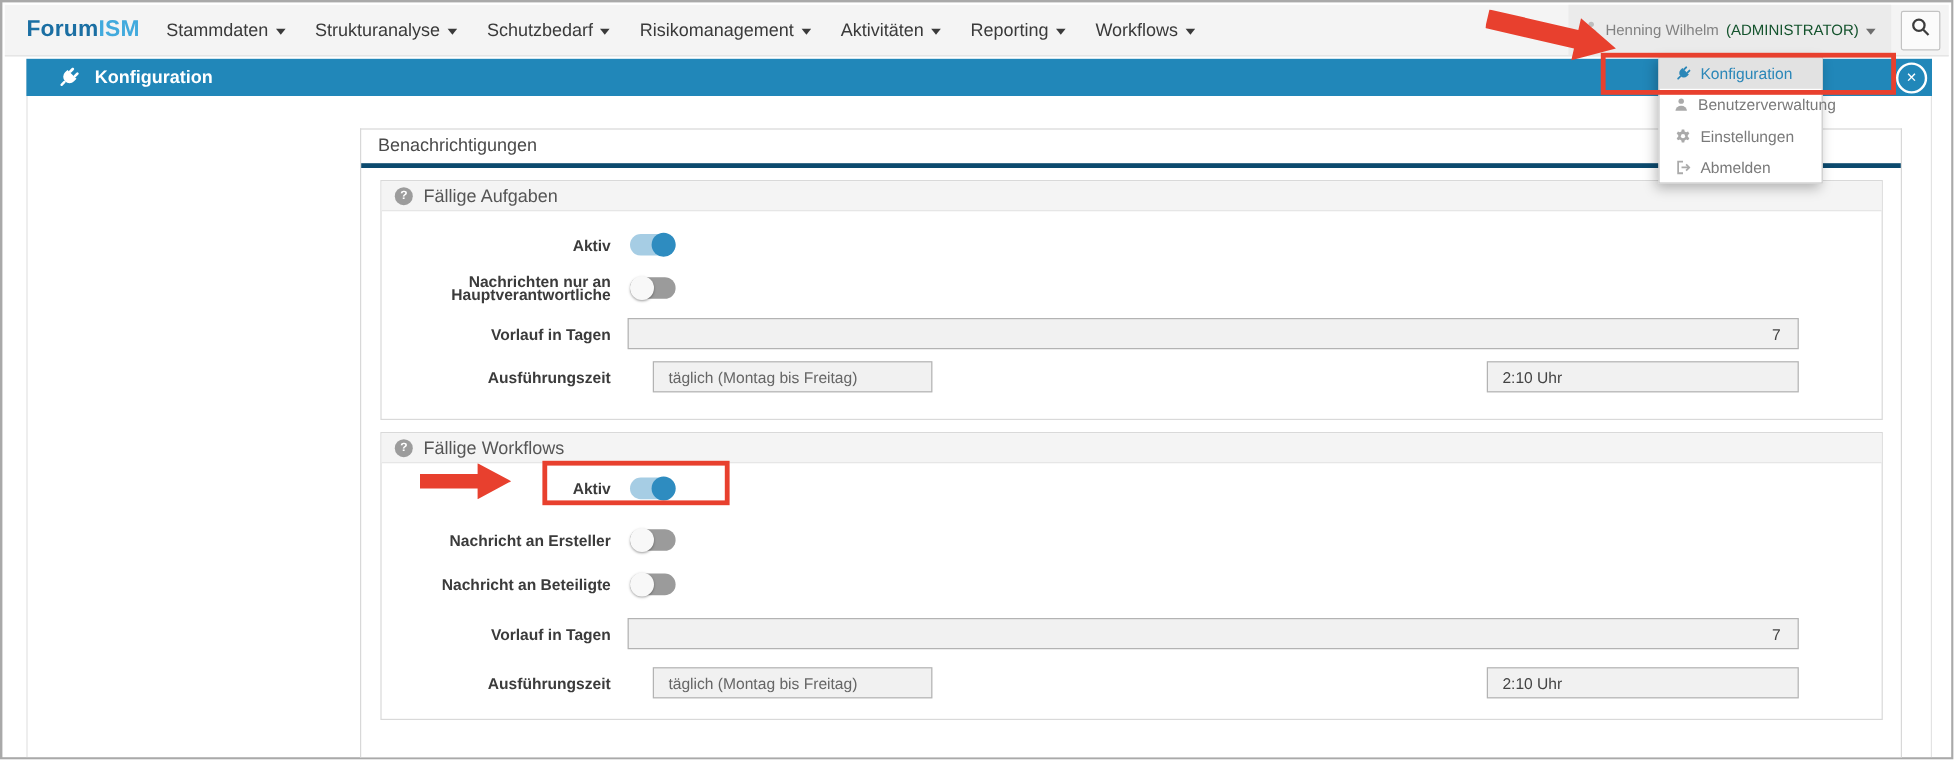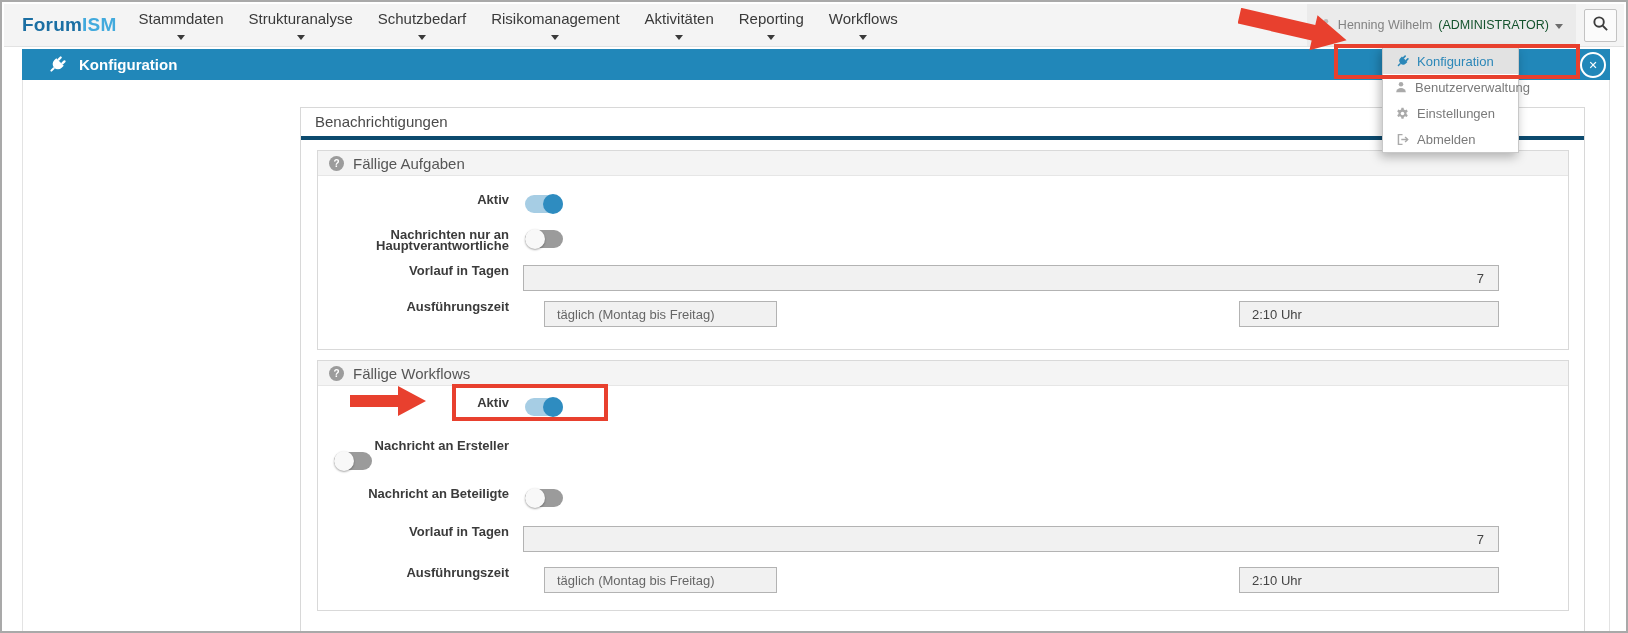--- a/index.html
+++ b/index.html
@@ -10,21 +10,21 @@
               border:2px solid #a9a9a9; overflow:hidden; }
 
   
   .navbar { position:absolute; left:2px; right:2px; top:2px; height:43px;
             background:#f4f4f4; border-bottom:1px solid #e2e2e2;
             display:flex; align-items:center; z-index:10; }
   .logo { margin-left:18px; font-size:19px; font-weight:bold; letter-spacing:.2px; cursor:pointer; }
   .logo .p1 { color:#1b6fa3; }
   .logo .p2 { color:#42aadd; }
   .nav-items { display:flex; margin-left:22px; gap:25px; }
-  .nav-item { display:flex; align-items:center; gap:6px; font-size:15px; color:#3a3a3a; cursor:pointer;flex-direction:column; }
+  .nav-item { display:flex; align-items:center; gap:6px; font-size:15px; color:#3a3a3a; cursor:pointer; }
   .caret { width:0; height:0; border-left:4px solid transparent; border-right:4px solid transparent;
            border-top:5px solid #3a3a3a; margin-top:2px; }
   .nav-right { margin-left:auto; display:flex; align-items:center; height:100%; }
   .user-btn { height:100%; display:flex; align-items:center; gap:6px; padding:0 13px;
               background:#ebebeb; cursor:pointer; }
   .user-name { font-size:12.5px; color:#828282; }
   .user-role { font-size:12.5px; color:#14532d; }
   .user-btn .caret { border-top-color:#6d6d6d; }
   .search-btn { width:33px; height:33px; margin:0 7px 0 8px; background:#fbfbfb;
                 border:1px solid #c3c3c3; border-radius:2px; display:flex;
@@ -58,27 +58,27 @@
   .q-icon { width:15px; height:15px; border-radius:50%; background:#9c9c9c; color:#fff;
             font-size:10px; font-weight:bold; display:flex; align-items:center;
             justify-content:center; cursor:pointer; }
 
   .panel-body { display:flex; flex-direction:column; }
   #panel-0 .panel-body { padding:18px 0 22px; }
   #panel-1 .panel-body { padding:11px 0 17px; }
   #panel-0 .row:nth-child(2) { margin-top:15px; }
   #panel-0 .row:nth-child(3) { margin-top:14px; }
   #panel-0 .row:nth-child(4) { margin-top:10px; }
-  #panel-1 .row:nth-child(2) { margin-top:23px;flex-direction:column; }
+  #panel-1 .row:nth-child(2) { margin-top:23px; }
   #panel-1 .row:nth-child(3) { margin-top:17px; }
   #panel-1 .row:nth-child(4) { margin-top:18px; }
   #panel-1 .row:nth-child(5) { margin-top:15px; }
   #panel-1 .row:nth-child(6) { margin-top:11px; }
 
-  .row { display:flex; align-items:flex-start; }
+  .row { display:flex; align-items:center; }
   .row-label { width:191px; text-align:right; font-size:13px; font-weight:bold;
                color:#3b3b3b; line-height:11px; }
   .row-label span { display:block; }
   .row-field { margin-left:14px; display:flex; align-items:center; }
 
   
   .toggle { position:relative; width:38px; height:20px; margin-left:2px; cursor:pointer; }
   .toggle .track { position:absolute; left:0; right:0; top:1px; bottom:1px; border-radius:9px; }
   .toggle.off .track { background:#9b9b9b; }
   .toggle.on  .track { background:#a6cde4; }

